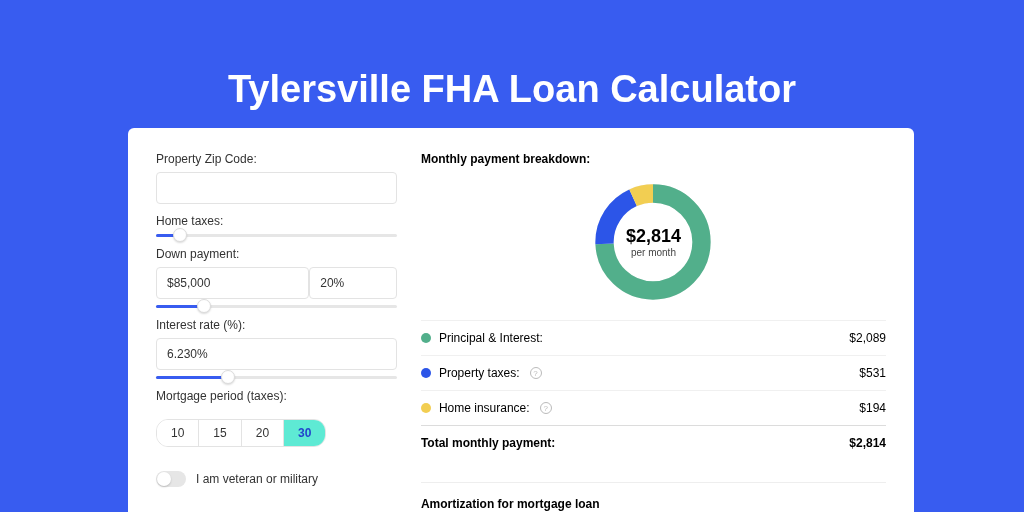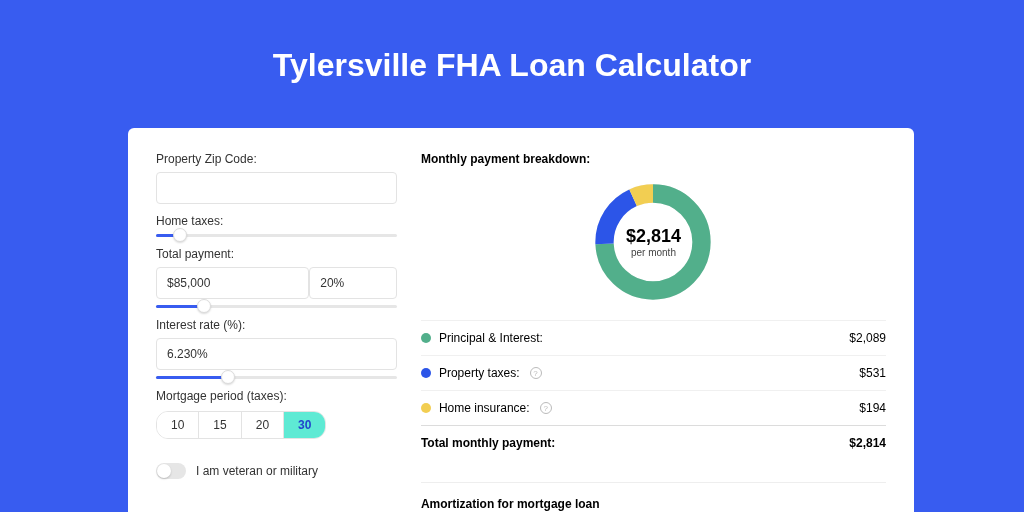--- a/index.html
+++ b/index.html
@@ -6,24 +6,24 @@
   body {
     width: 1024px;
     height: 512px;
     background: #385cf0;
     font-family: -apple-system, BlinkMacSystemFont, "Segoe UI", Arial, sans-serif;
     overflow: hidden;
     position: relative;
   }
   .title {
     color: #fff;
-    font-size: 32px;
+    font-size: 38px;
     font-weight: 700;
     text-align: center;
-    padding-top: 47px;
+    padding-top: 68px;
     padding-bottom: 20px;
   }
   .card {
     position: absolute;
     left: 128px;
     right: 110px;
     top: 128px;
     bottom: -40px;
     background: #fff;
     border-radius: 6px 6px 0 0;
@@ -79,21 +79,21 @@
     width: 14px; height: 14px;
     border-radius: 50%;
     background: #fff;
     border: 1px solid #dcdcdc;
     box-shadow: 0 1px 2px rgba(0,0,0,.15);
     position: absolute;
     top: -6px;
     transform: translateX(-50%);
   }
   .pills {
-    margin-top: 8px;
+    margin-top: 16px;
     display: flex;
     border: 1px solid #e3e3e3;
     border-radius: 12px;
     width: fit-content;
     overflow: hidden;
   }
   .pill {
     padding: 6px 14px;
     font-size: 12px;
     color: #333;
@@ -194,21 +194,21 @@
 
     <div class="field-label" style="margin-top:0">Property Zip Code:</div>
     <input class="txt" value="" style="">
 
     <div class="field-label">Home taxes:</div>
     <div class="slider-rail">
       <div class="slider-fill" id="fill-hp" style="width: 10%;"></div>
       <div class="slider-thumb" id="thumb-hp" style="left: 10%;"></div>
     </div>
 
-    <div class="field-label">Total payment:</div>
+    <div class="field-label">Down payment:</div>
     <div class="row2">
       <input class="txt" value="$85,000" style="">
       <input class="txt" value="20%" style="">
     </div>
     <div class="slider-rail">
       <div class="slider-fill" id="fill-dp" style="width: 20%;"></div>
       <div class="slider-thumb" id="thumb-dp" style="left: 20%;"></div>
     </div>
 
     <div class="field-label">Interest rate (%):</div>

